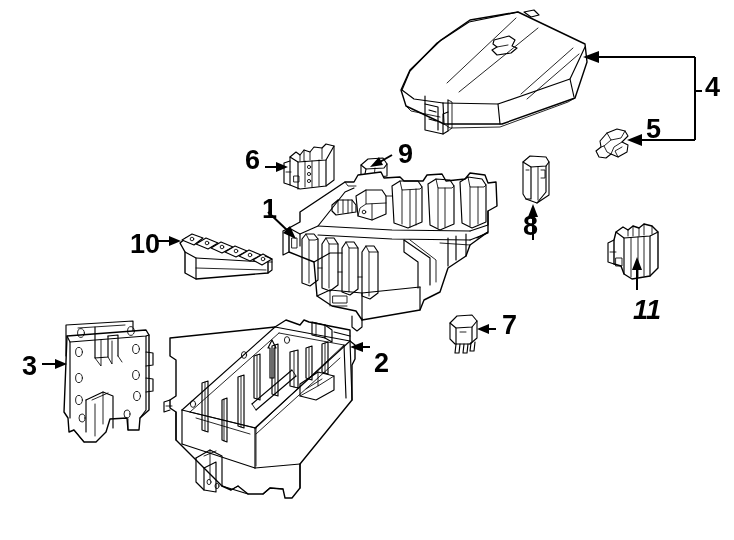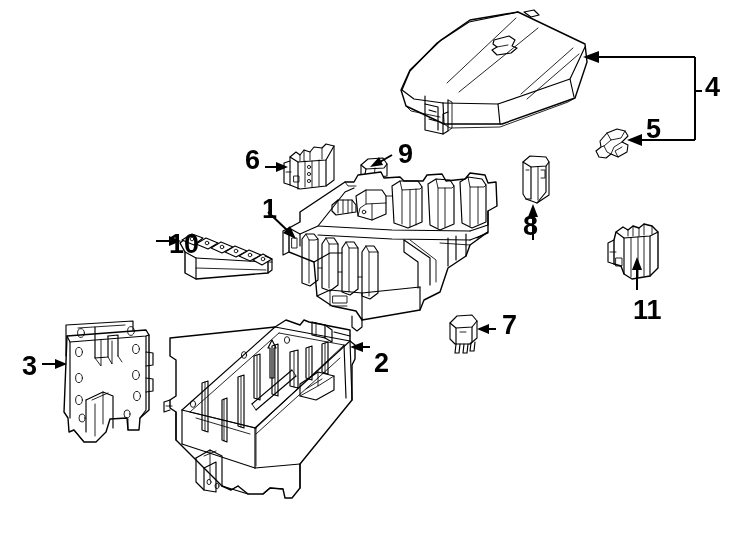--- a/index.html
+++ b/index.html
@@ -549,17 +549,17 @@
   <div class="callout" style="left:646px; top:116px;">5</div>
 
   <div class="callout" style="left:245px; top:147px;">6</div>
 
   <div class="callout" style="left:502px; top:312px;">7</div>
 
   <div class="callout" style="left:523px; top:213px;">8</div>
 
   <div class="callout" style="left:398px; top:141px;">9</div>
 
-  <div class="callout" style="left:130px; top:231px;margin-left:39px;">10</div>
-
-  <div class="callout" style="left:633px; top:297px;">11</div>
+  <div class="callout" style="left:130px; top:231px;">10</div>
+
+  <div class="callout" style="left:633px; top:297px;font-style:italic;">11</div>
 
 </div>
 
 </body></html>

